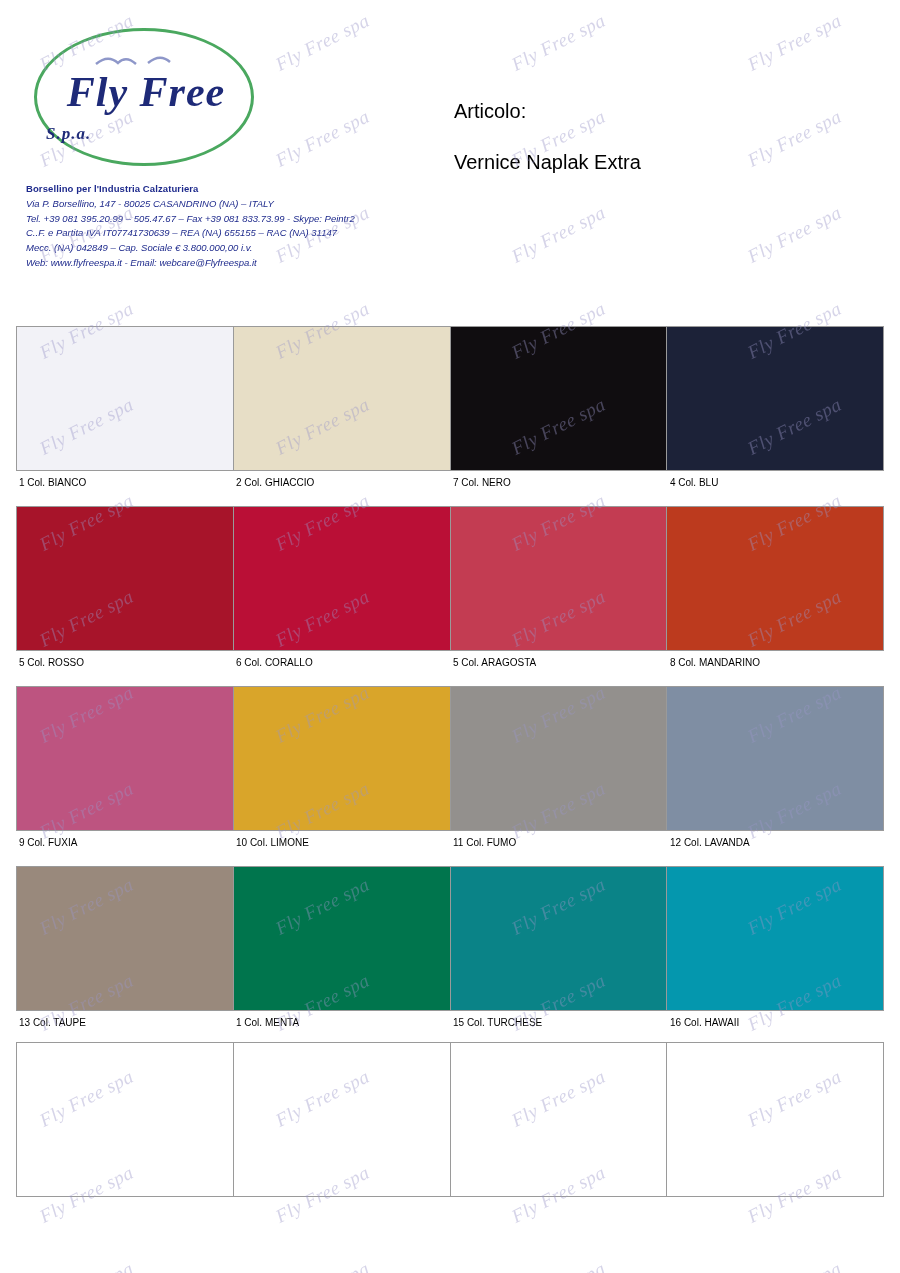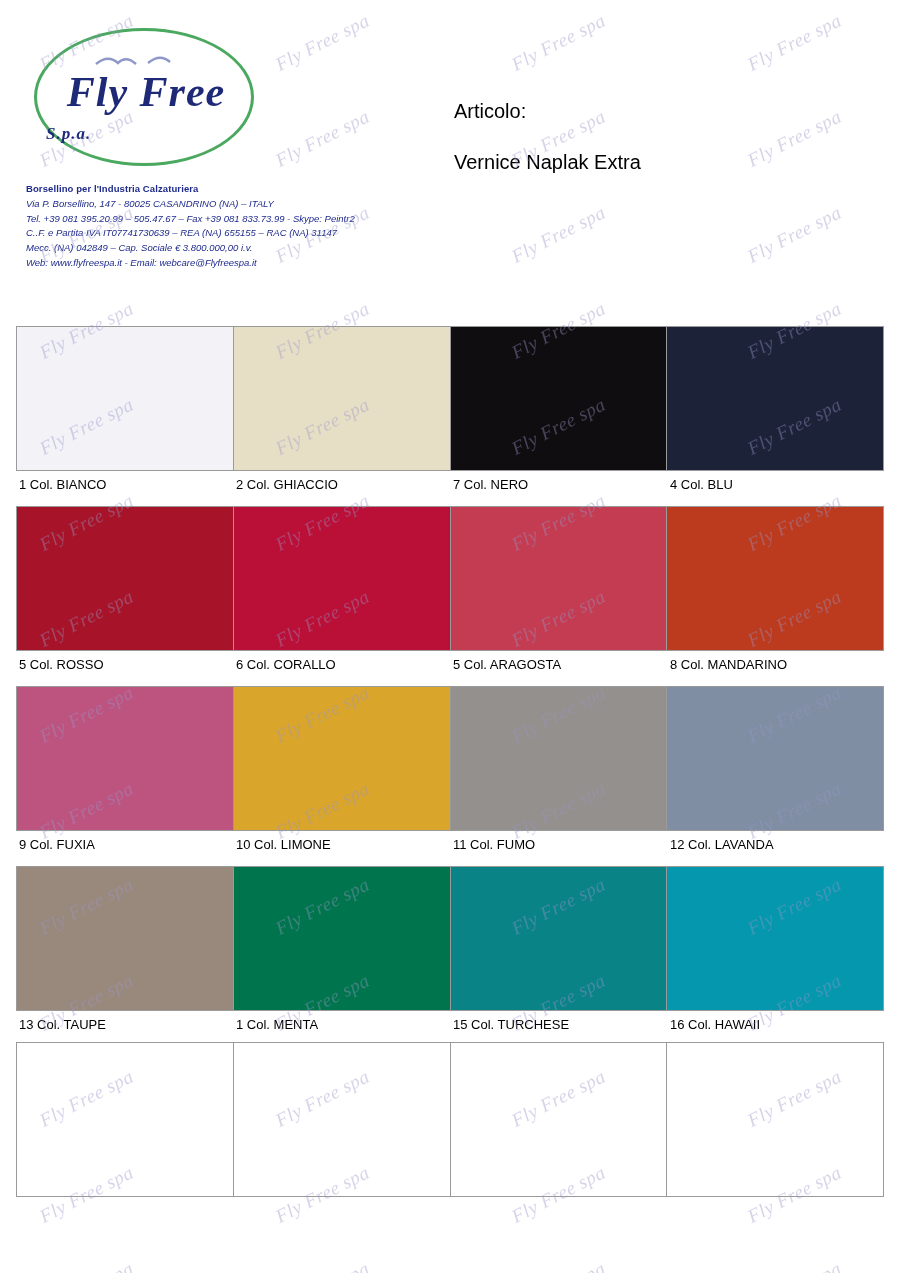--- a/index.html
+++ b/index.html
@@ -160,21 +160,21 @@
   .swatch-cell + .swatch-cell {
     border-left: 1px solid #9a9a9a;
   }
   .label-strip {
     display: flex;
     width: 868px;
     height: 35px;
   }
   .label-cell {
     flex: 1 1 0;
-    font-size: 13px;
+    font-size: 10px;
     color: #000;
     padding-top: 6px;
     padding-left: 3px;
     box-sizing: border-box;
     white-space: nowrap;
   }
 
   
   #blank-row {
     position: absolute;

